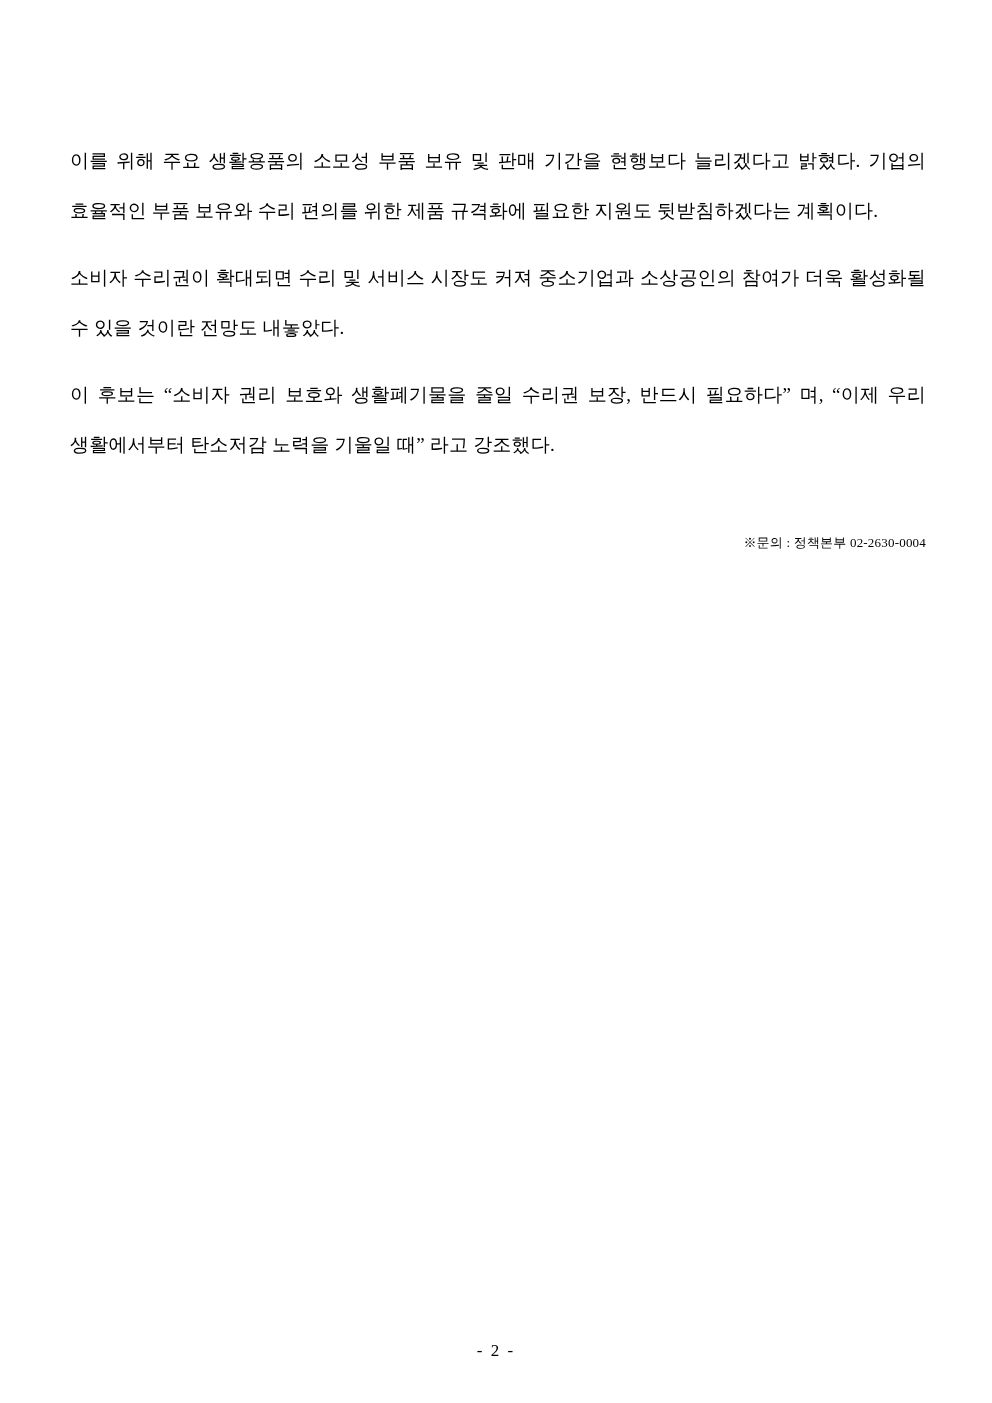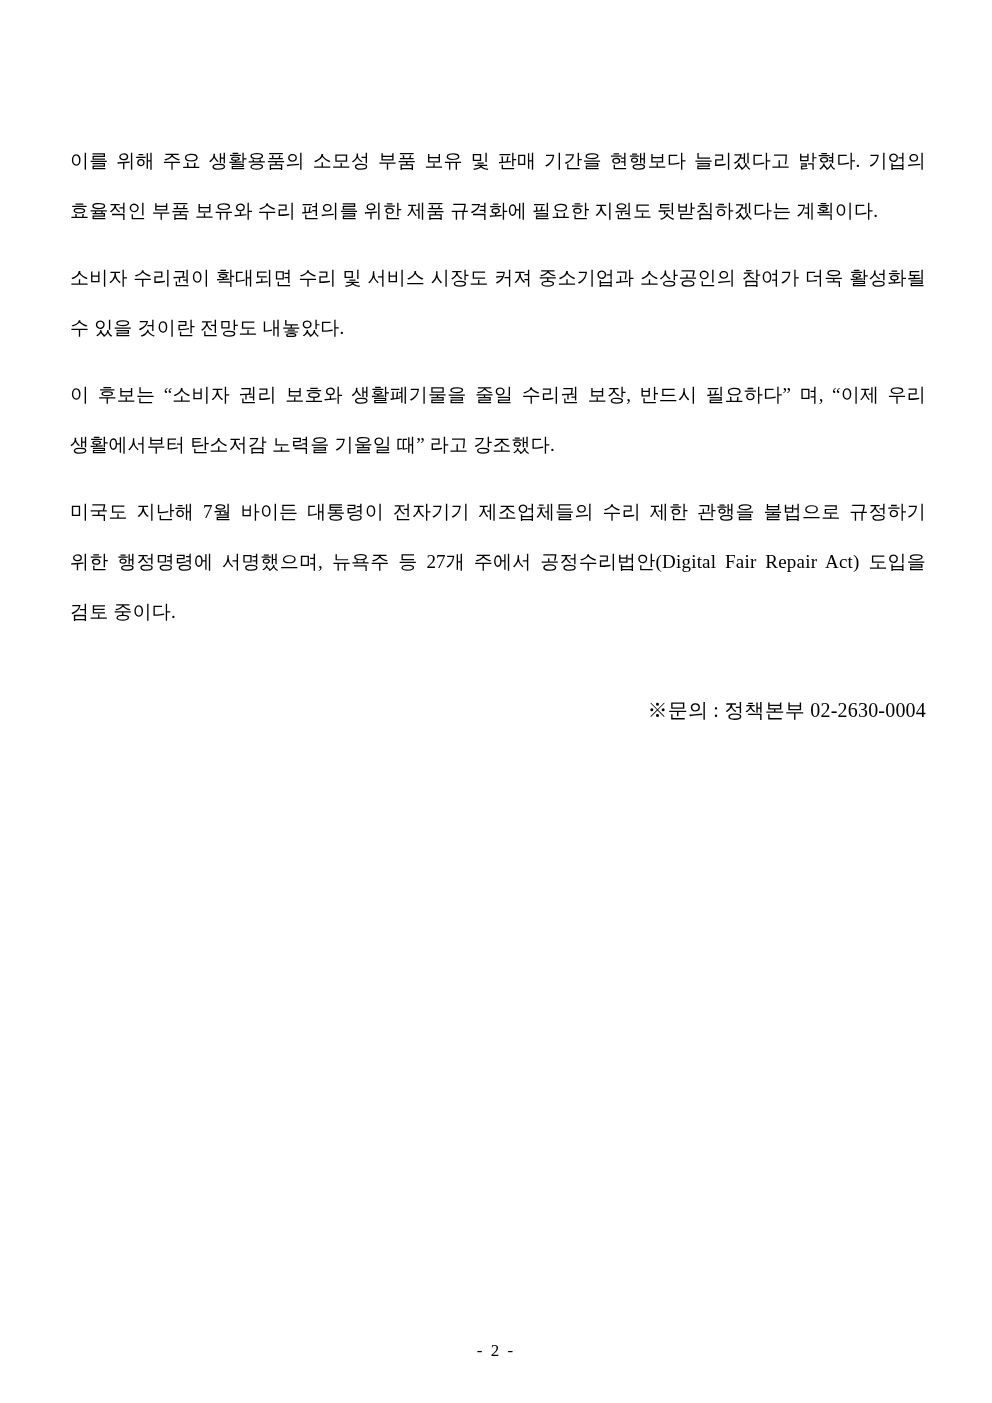--- a/index.html
+++ b/index.html
@@ -27,38 +27,37 @@
     font-size: 19px;
     line-height: 50px;
     text-align: justify;
     text-justify: inter-word;
     letter-spacing: 0.2px;
     word-break: keep-all;
   }
   .content p.contact {
     margin-top: 48px;
     text-align: right;
-    font-size: 20px;
+    font-size: 13px;
   }
   .page-number {
     position: absolute;
     left: 0;
     right: 0;
     bottom: 42px;
     text-align: center;
     font-size: 17px;
     letter-spacing: 2px;
     color: #000000;
   }
 </style>
 </head>
 <body>
 
 <div class="page">
   <div class="content">
     <p>이를 위해 주요 생활용품의 소모성 부품 보유 및 판매 기간을 현행보다 늘리겠다고 밝혔다. 기업의 효율적인 부품 보유와 수리 편의를 위한 제품 규격화에 필요한 지원도 뒷받침하겠다는 계획이다.</p>
     <p>소비자 수리권이 확대되면 수리 및 서비스 시장도 커져 중소기업과 소상공인의 참여가 더욱 활성화될 수 있을 것이란 전망도 내놓았다.</p>
     <p>이 후보는 “소비자 권리 보호와 생활폐기물을 줄일 수리권 보장, 반드시 필요하다” 며, “이제 우리 생활에서부터 탄소저감 노력을 기울일 때” 라고 강조했다.</p>
-    <p>미국도 지난해 7월 바이든 대통령이 전자기기 제조업체들의 수리 제한 관행을 불법으로 규정하기 위한 행정명령에 서명했으며, 뉴욕주 등 27개 주에서 공정수리법안(Digital Fair Repair Act) 도입을 검토 중이다.</p>
     <p class="contact">※문의 : 정책본부 02-2630-0004</p>
   </div>
   <div class="page-number">- 2 -</div>
 </div>
 
 </body></html>

